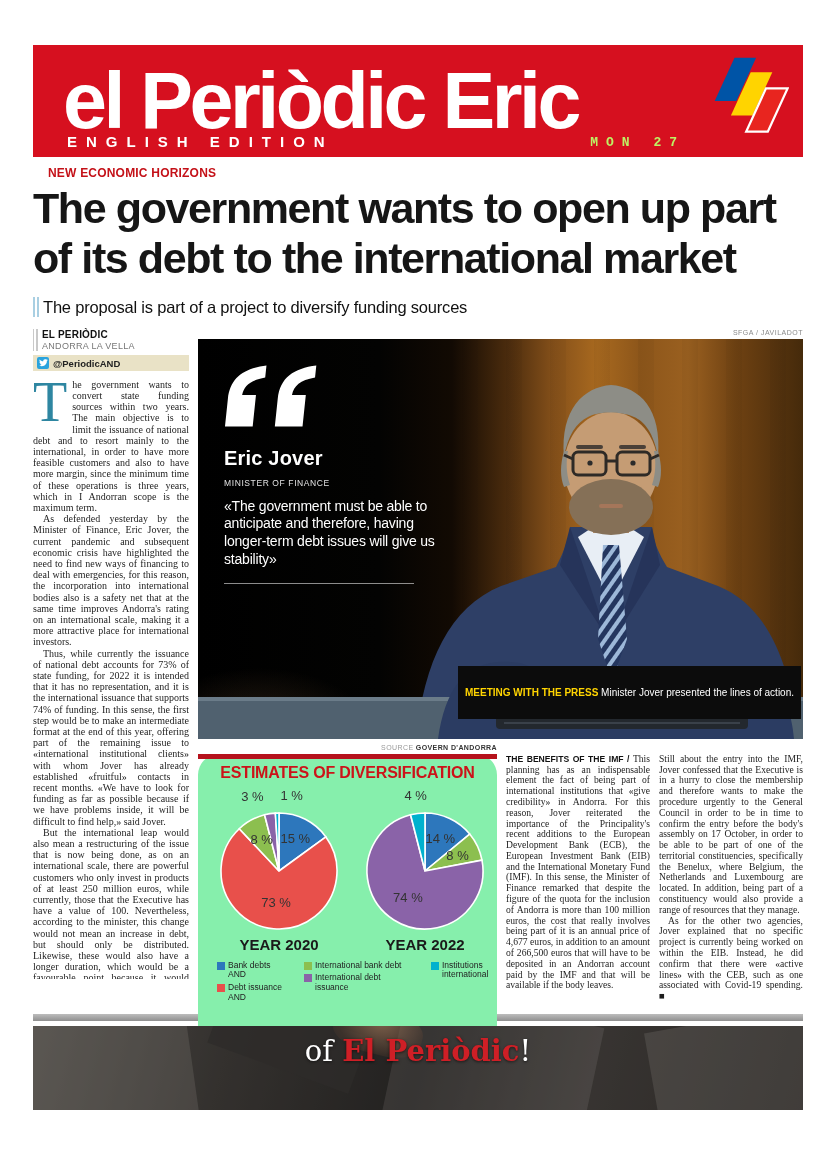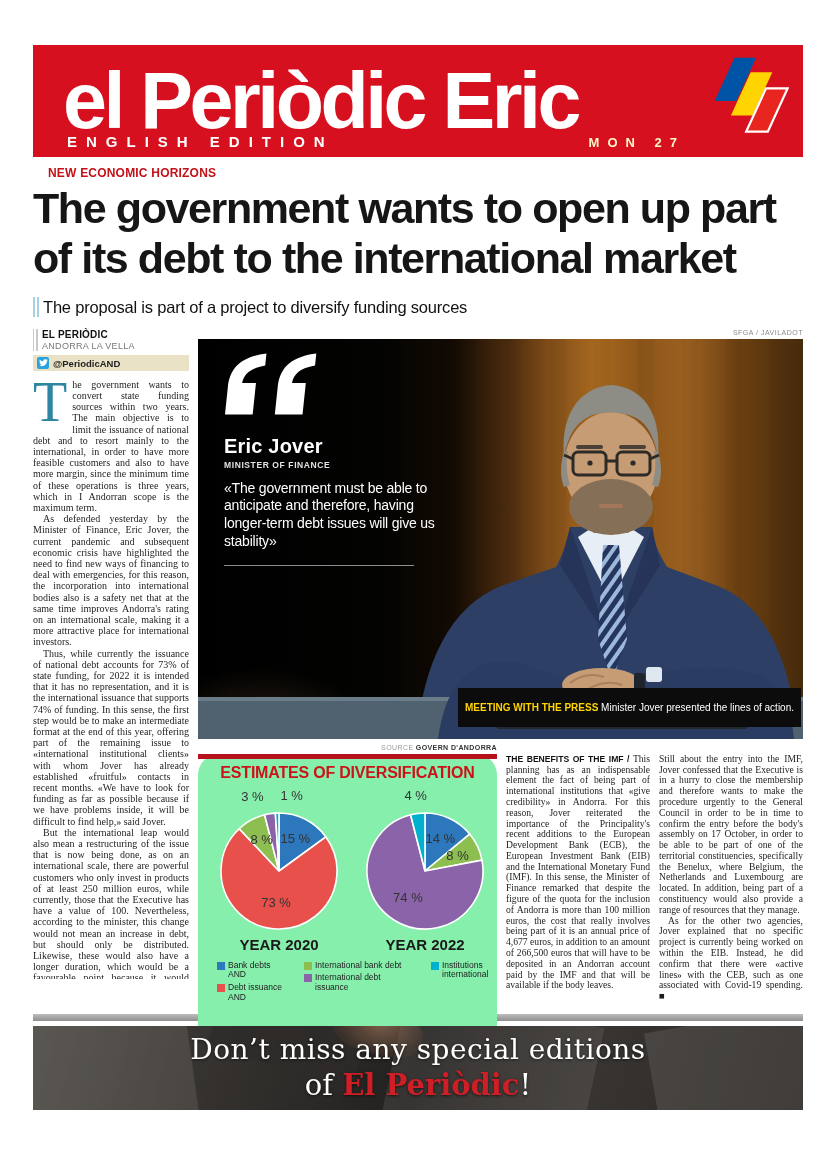--- a/index.html
+++ b/index.html
@@ -17,21 +17,21 @@
     position:absolute; left:30px; top:2px;
     font-size:79px; font-weight:bold; color:#fff; letter-spacing:-3.5px; line-height:108px;
     white-space:nowrap;
   }
   .edition {
     position:absolute; left:34px; bottom:7px;
     font-size:15px; font-weight:bold; color:#fff; letter-spacing:9px; white-space:nowrap;
   }
   .issue-date {
     position:absolute; right:118px; bottom:7px;
-    font-size:13px; font-weight:bold; color:#fef9c3; letter-spacing:8px; white-space:nowrap;
+    font-size:13px; font-weight:bold; color:#bef264; letter-spacing:8px; white-space:nowrap;font-family:Liberation Mono, monospace;
   }
   .brand-logo { position:absolute; right:14px; top:11px; }
 
   
   .kicker { margin-top:9px; font-size:12px; font-weight:bold; color:#c41118; letter-spacing:.2px;padding-left:15px; }
   .headline {
     margin-top:3px; font-size:43px; line-height:1.17; font-weight:bold;
     color:#161616; letter-spacing:-1.4px;
   }
   .subheads { display:flex; gap:14px; margin-top:13px; }
@@ -85,28 +85,28 @@
     background:
       radial-gradient(ellipse 160px 90px at 10% 98%, rgba(130,95,60,.30), transparent 70%),
       linear-gradient(90deg,#000 0%,#030302 30%,#120a03 42%,#4a2b0d 51%,#86511a 59%,#a8691f 66%,#8d561a 73%,#9a6020 81%,#6e4112 89%,#452a0b 100%);
   }
   .photo::before {
     content:""; position:absolute; inset:0;
     background:repeating-linear-gradient(90deg, rgba(0,0,0,.10) 0 16px, transparent 16px 44px);
     opacity:.35;
   }
   .photo svg.person { position:absolute; left:0; bottom:0; }
-  .quote-box { position:absolute; left:26px; top:14px; width:245px; color:#fff; }
+  .quote-box { position:absolute; left:26px; top:26px; width:245px; color:#fff; }
   .quote-name { font-size:20px; font-weight:bold; margin-top:16px; letter-spacing:.2px; }
-  .quote-title { font-size:8.5px; color:#e3e3e3; letter-spacing:.6px; margin-top:2px;font-weight:bold; }
+  .quote-title { font-size:8.5px; color:#e3e3e3; letter-spacing:.6px; margin-top:8px; }
   .quote-text { font-size:14px; line-height:1.27; margin-top:10px; letter-spacing:-.2px; width:215px; }
   .quote-rule { width:190px; border-bottom:1px solid rgba(255,255,255,.55); margin-top:14px; }
   .photo-caption {
-    position:absolute; right:2px; bottom:12px; background:#0c0c0c;
-    padding:14px 7px; font-size:10px; color:#fff; white-space:nowrap;
+    position:absolute; right:2px; bottom:20px; background:#0c0c0c;
+    padding:21px 7px; font-size:10px; color:#fff; white-space:nowrap;
   }
   .photo-caption .cap-label { color:#ffd400; font-weight:bold; }
 
   
   .bottom-row { display:flex; margin-top:5px; gap:9px; height:262px; }
   .chart-wrap { width:299px; flex:0 0 299px; }
   .chart-source { font-size:7px; text-align:right; color:#999; letter-spacing:.4px; height:10px; }
   .chart-source b { color:#333; }
   .chart-panel { background:#86efac; height:324px; padding:0 8px;border-radius:21px; }
   .chart-topbar { height:5px; background:#b5121c; margin:0 -8px; }
@@ -356,19 +356,18 @@
     </div>
 
     <div class="sep-bar"></div>
     <div class="footer-banner">
       <div class="fb-sheet s1"></div>
       <div class="fb-sheet s2"></div>
       <div class="fb-sheet s3"></div>
       <div class="fb-sheet s4"></div>
       <div class="fb-hand"></div>
       <div class="fb-text">
-        <div class="fb-line1">Don’t miss any special editions</div>
         <div class="fb-line2"><span>of </span><span class="hl">El Periòdic</span><span>!</span></div>
       </div>
     </div>
 
   </div>
 </div>
 
 </body></html>

